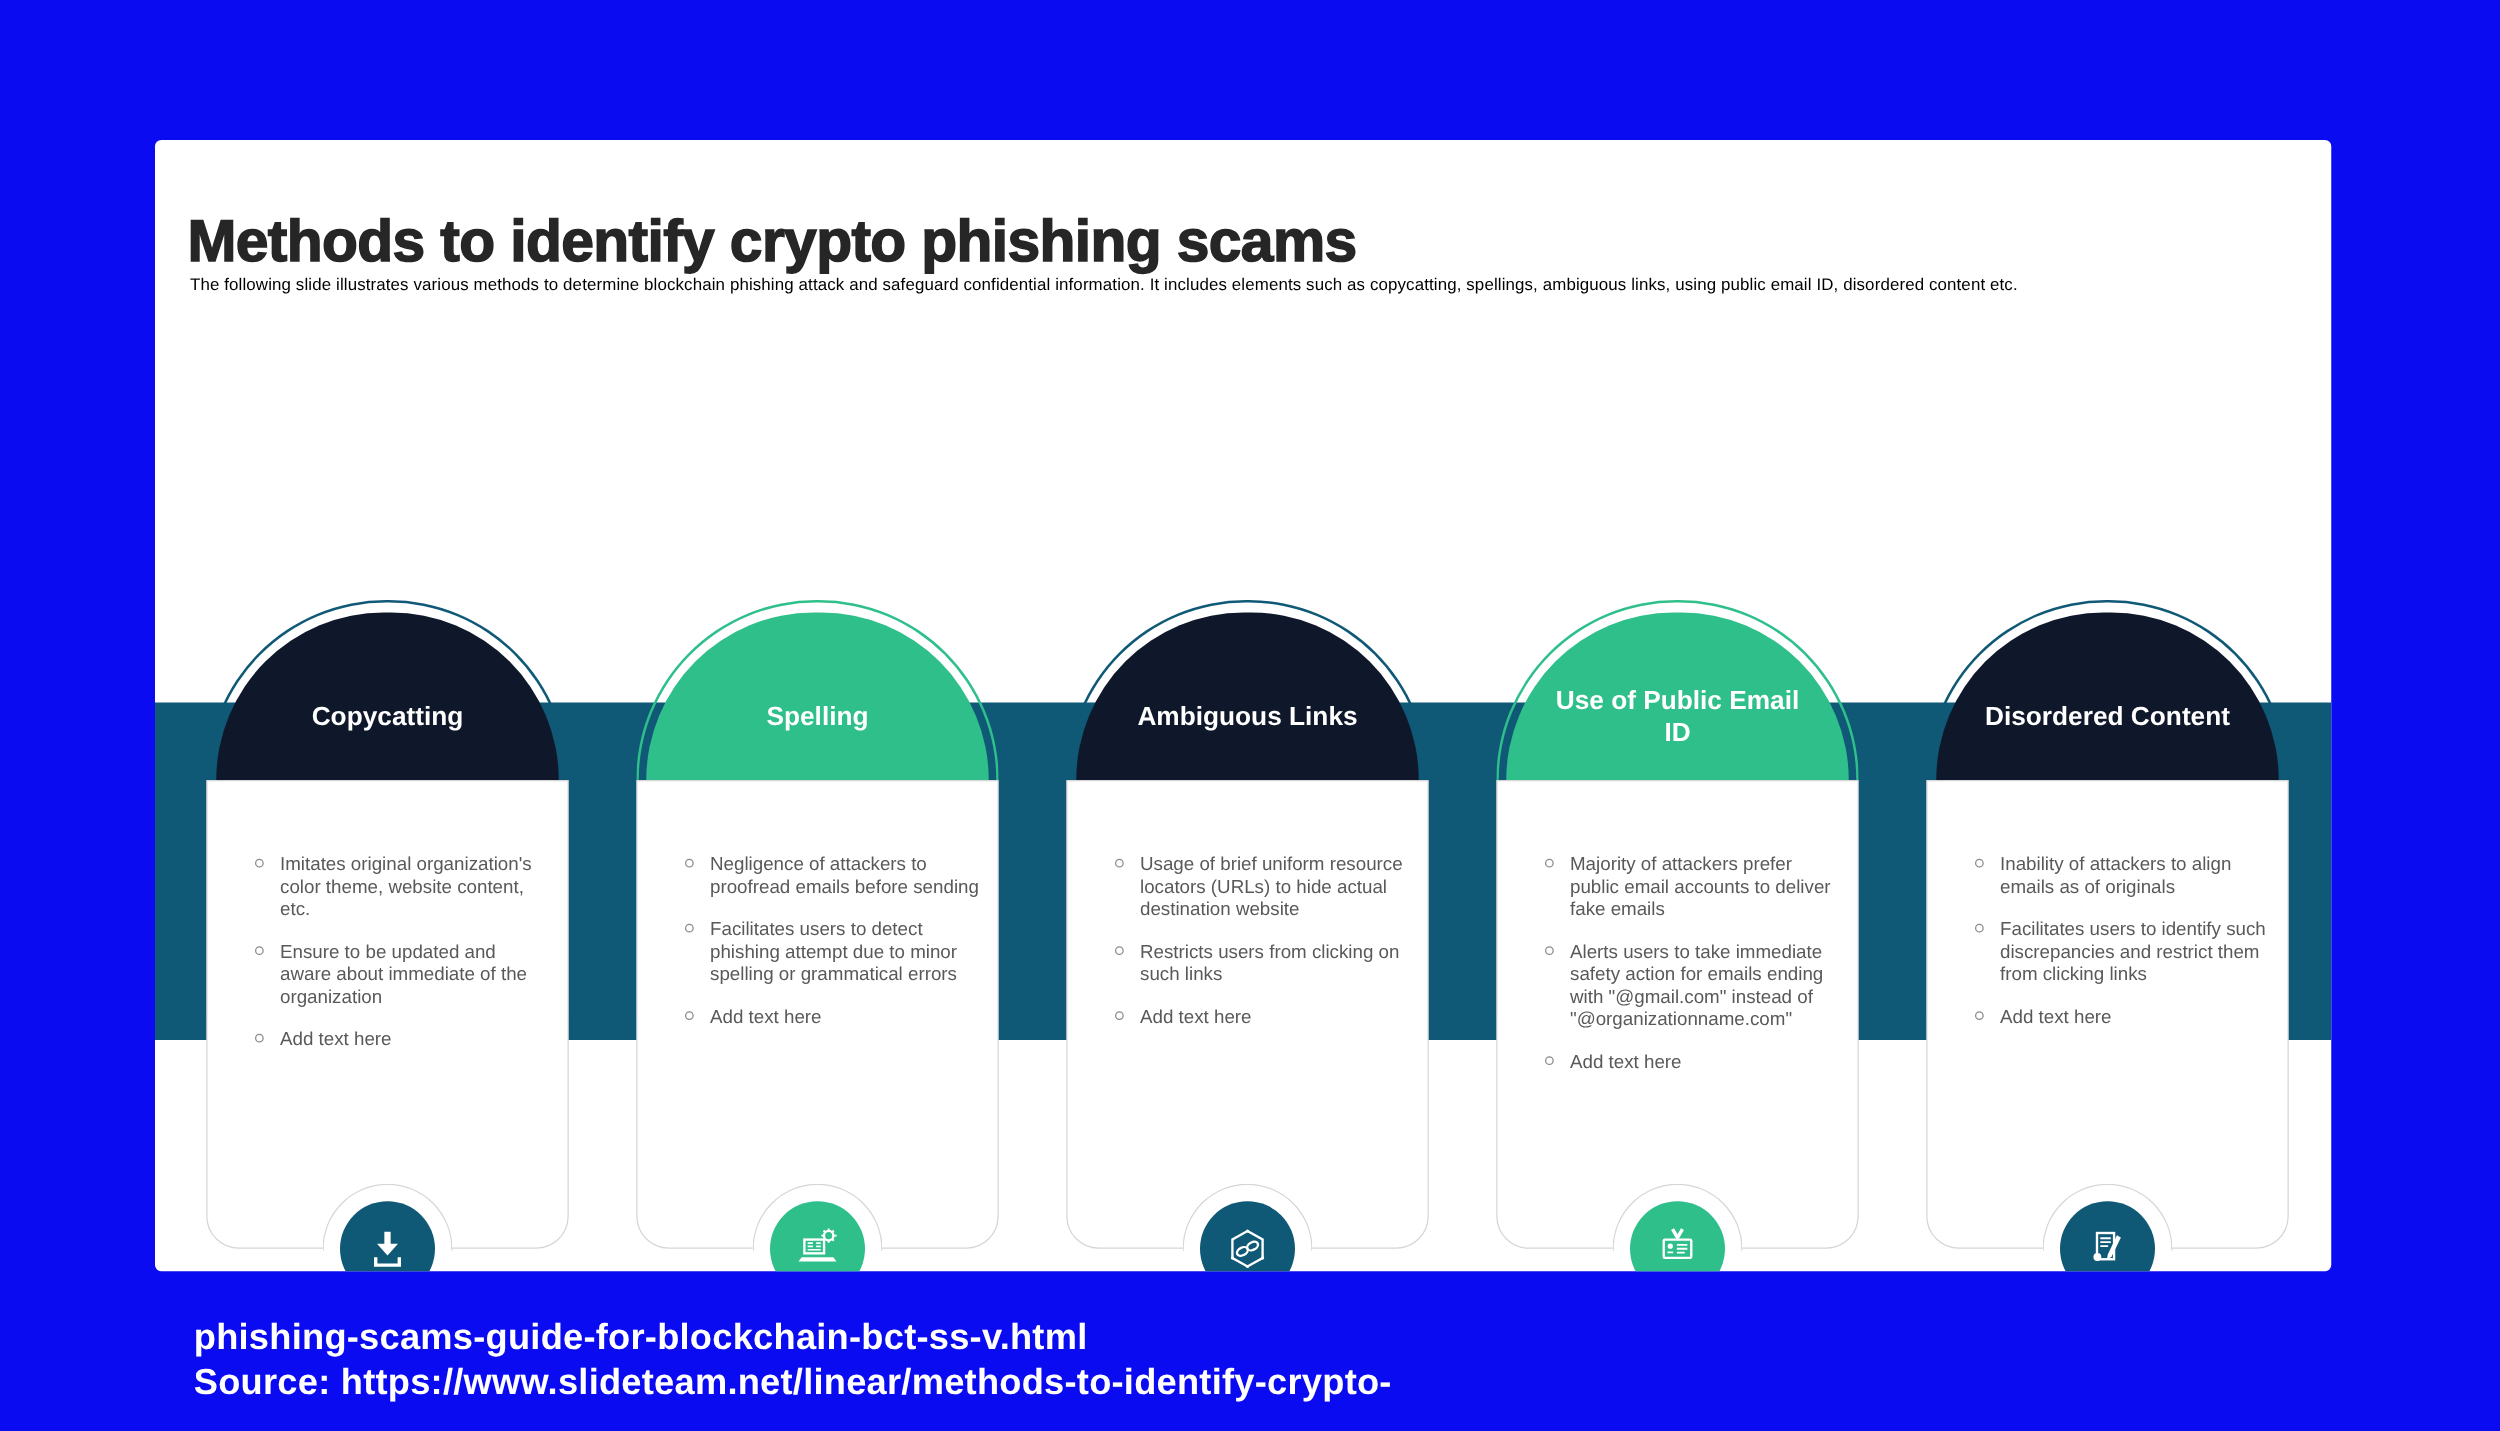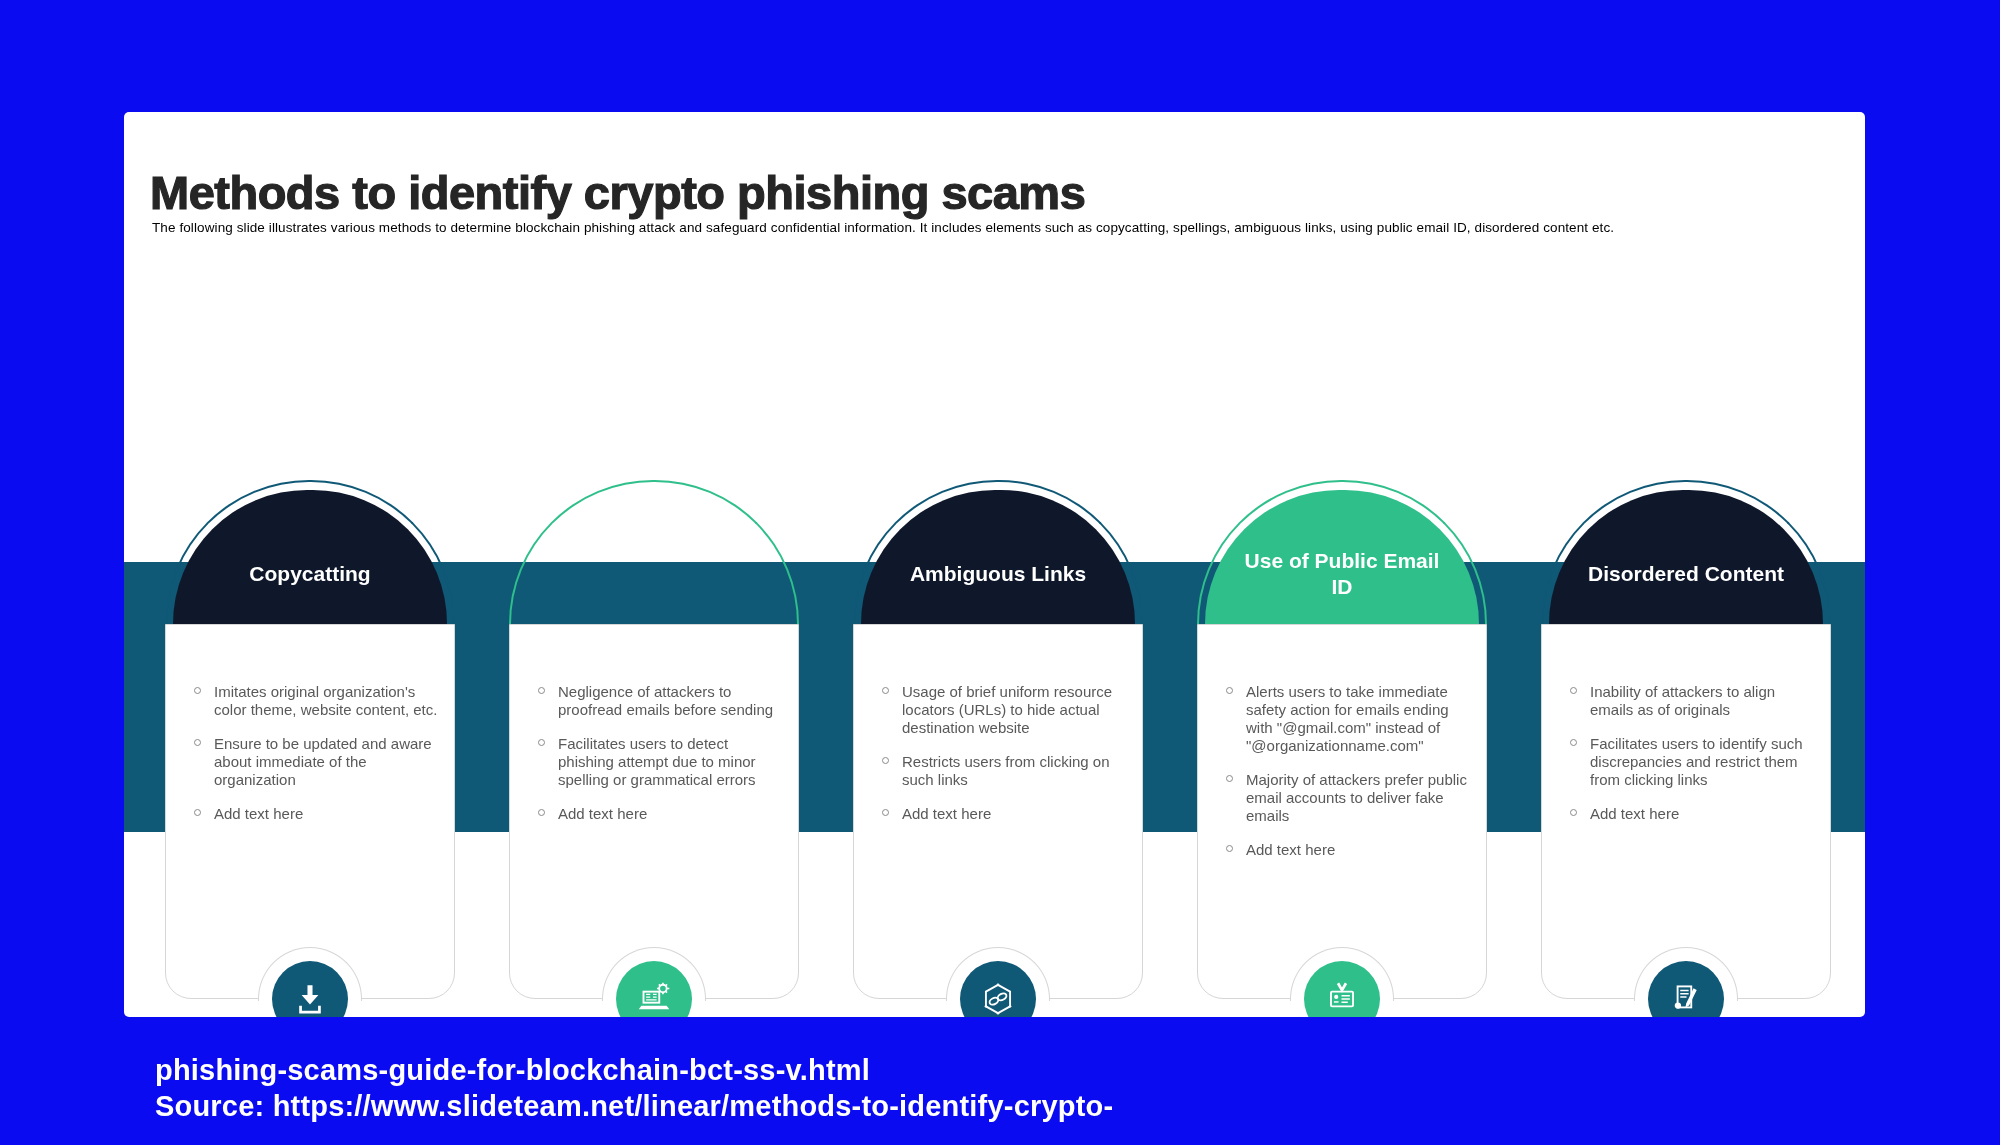--- a/index.html
+++ b/index.html
@@ -45,21 +45,21 @@
   .column.green .dome-outline{border-color:#2FBF8B;}
   .dome-title{
     color:#ffffff;font-weight:bold;font-size:21px;line-height:26px;
     text-align:center;max-width:220px;
   }
   .card{
     position:absolute;left:0;top:144px;width:290px;height:375px;box-sizing:border-box;
     background:#ffffff;border:1px solid #D6D6D6;border-radius:0 0 26px 26px;
   }
   .bullets{
-    list-style:none;margin:0;padding:58px 14px 0 28px;
+    list-style:none;margin:0;padding:58px 14px 0 38px;
   }
   .bullets li{
     display:flex;gap:13px;margin-bottom:16px;
     font-size:15px;line-height:18px;color:#595959;
   }
   .bdot{
     flex:none;width:7px;height:7px;margin-top:4px;border:1.4px solid #8a8a8a;
     border-radius:50%;box-sizing:border-box;background:transparent;
   }
   .notch{
@@ -110,20 +110,23 @@
     <div class="icon-circle">
       <svg width="42" height="42" viewBox="0 0 40 40">
         <path d="M17.6 7h4.8v9.2h5.6L20 25.2l-8-9h5.6z" fill="#ffffff"></path>
         <path d="M11 26.5v6h18v-6" fill="none" stroke="#ffffff" stroke-width="2.6"></path>
       </svg>
     </div>
   </div>
 
   <div class="column c1 green">
     <div class="dome-outline"></div>
+    <div class="dome">
+      <div class="dome-title">Spelling</div>
+    </div>
     <div class="card">
       <ul class="bullets">
         <li>
             <span class="bdot"></span>
             <span>Negligence of attackers to proofread emails before sending</span>
           </li>
         <li>
             <span class="bdot"></span>
             <span>Facilitates users to detect phishing attempt due to minor spelling or grammatical errors</span>
           </li>
@@ -184,25 +187,25 @@
 
   <div class="column c3 green">
     <div class="dome-outline"></div>
     <div class="dome">
       <div class="dome-title">Use of Public Email ID</div>
     </div>
     <div class="card">
       <ul class="bullets">
         <li>
             <span class="bdot"></span>
+            <span>Majority of attackers prefer public email accounts to deliver fake emails</span>
+          </li>
+        <li>
+            <span class="bdot"></span>
             <span>Alerts users to take immediate safety action for emails ending with "@gmail.com" instead of "@organizationname.com"</span>
-          </li>
-        <li>
-            <span class="bdot"></span>
-            <span>Majority of attackers prefer public email accounts to deliver fake emails</span>
           </li>
         <li>
             <span class="bdot"></span>
             <span>Add text here</span>
           </li>
       </ul>
     </div>
     <div class="notch"></div>
     <div class="icon-circle">
       <svg width="42" height="42" viewBox="0 0 40 40">

